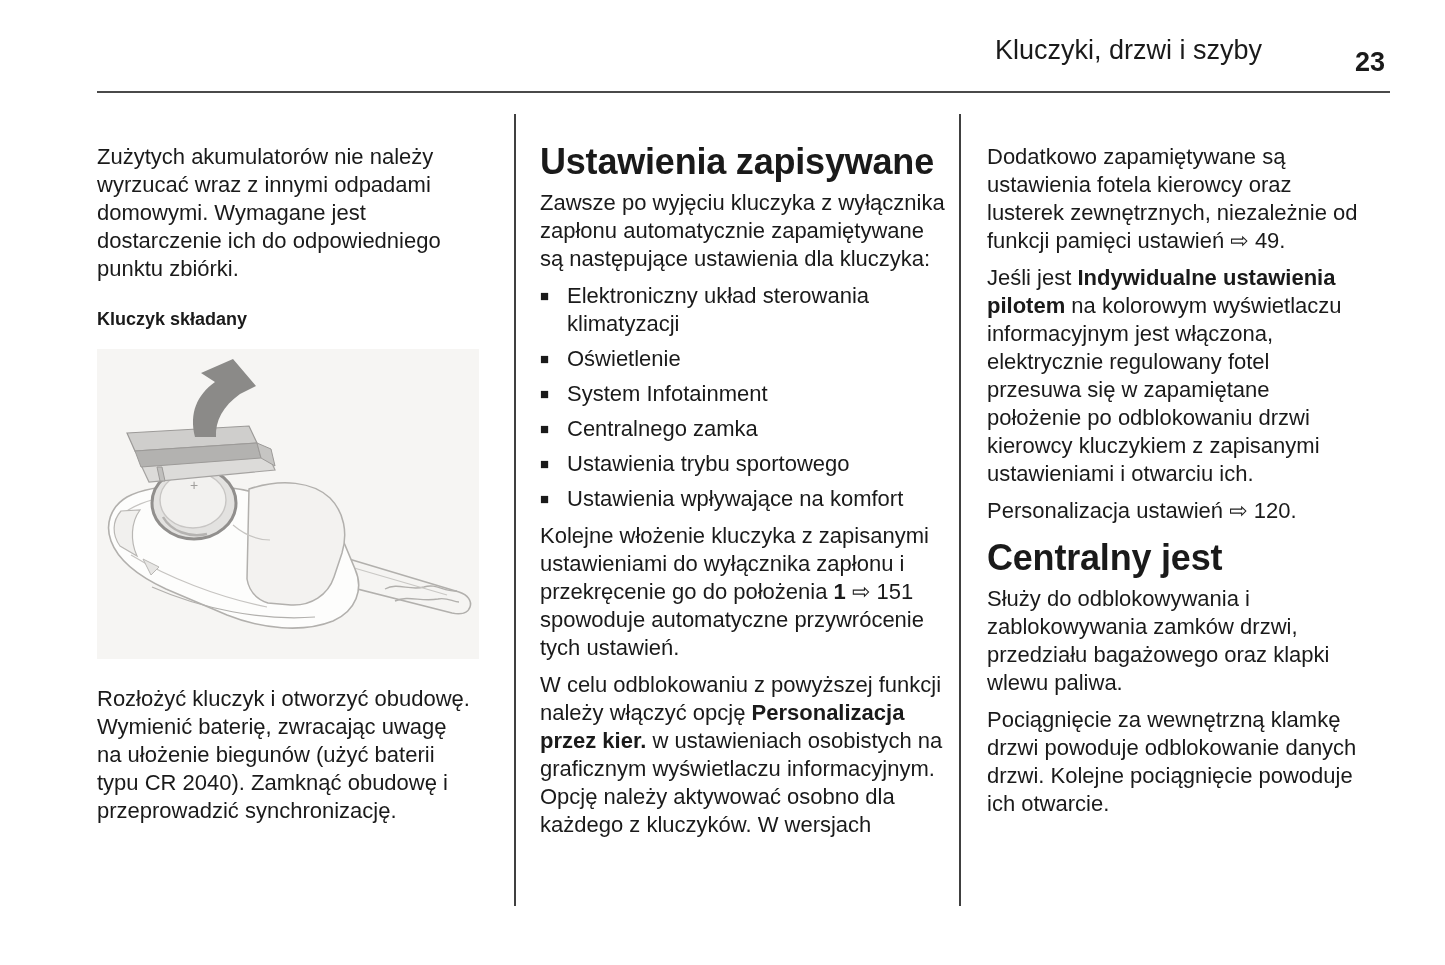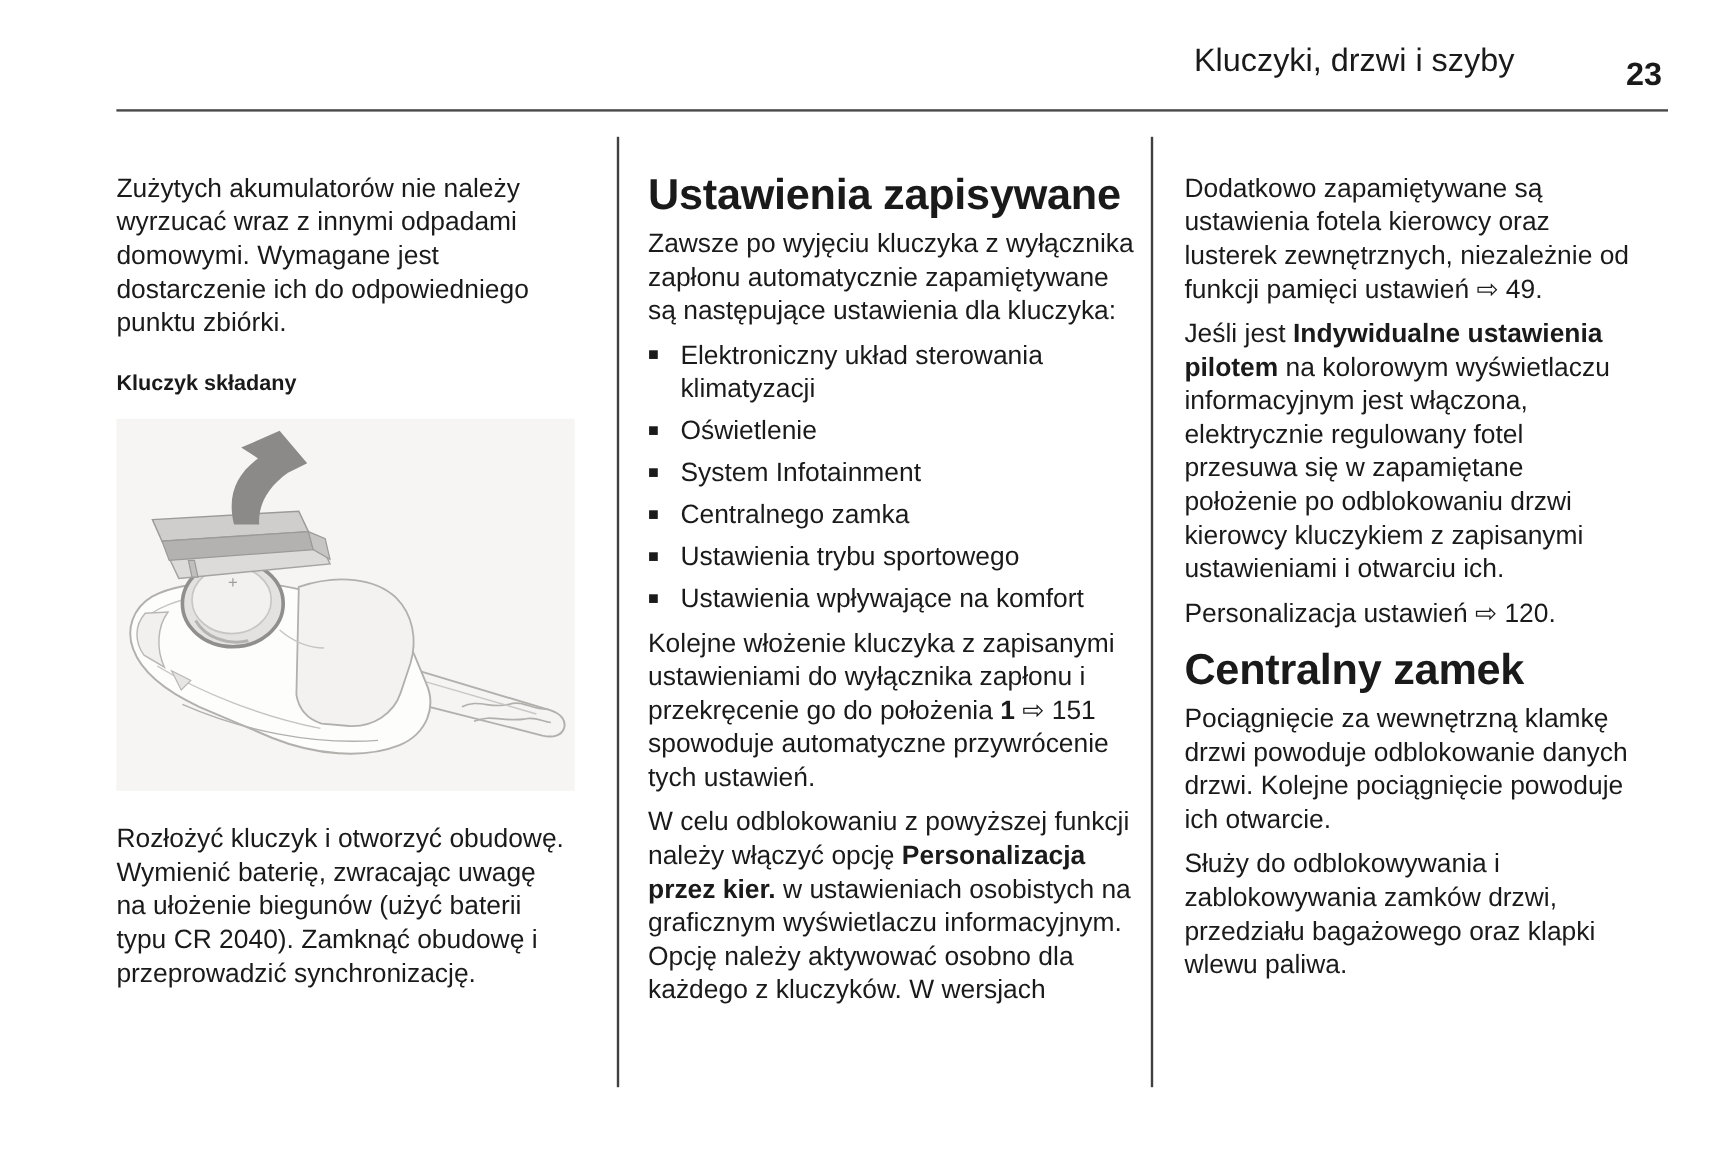--- a/index.html
+++ b/index.html
@@ -161,18 +161,18 @@
     <p><span>Kolejne włożenie kluczyka z zapisanymi ustawieniami do wyłącznika zapłonu i przekręcenie go do położenia </span><b>1</b><span> ⇨ 151 spowoduje automatyczne przywrócenie tych ustawień.</span></p>
 
     <p><span>W celu odblokowaniu z powyższej funkcji należy włączyć opcję </span><b>Personalizacja przez kier.</b><span> w ustawieniach osobistych na graficznym wyświetlaczu informacyjnym. Opcję należy aktywować osobno dla każdego z kluczyków. W wersjach</span></p>
   </div>
 
   <div class="col col-3">
     <p>Dodatkowo zapamiętywane są ustawienia fotela kierowcy oraz lusterek zewnętrznych, niezależnie od funkcji pamięci ustawień ⇨ 49.</p>
     <p><span>Jeśli jest </span><b>Indywidualne ustawienia pilotem</b><span> na kolorowym wyświetlaczu informacyjnym jest włączona, elektrycznie regulowany fotel przesuwa się w zapamiętane położenie po odblokowaniu drzwi kierowcy kluczykiem z zapisanymi ustawieniami i otwarciu ich.</span></p>
     <p>Personalizacja ustawień ⇨ 120.</p>
 
-    <div class="section-heading spaced">Centralny zamek</div>
+    <div class="section-heading spaced">Centralny jest</div>
+    <p>Służy do odblokowywania i zablokowywania zamków drzwi, przedziału bagażowego oraz klapki wlewu paliwa.</p>
     <p>Pociągnięcie za wewnętrzną klamkę drzwi powoduje odblokowanie danych drzwi. Kolejne pociągnięcie powoduje ich otwarcie.</p>
-    <p>Służy do odblokowywania i zablokowywania zamków drzwi, przedziału bagażowego oraz klapki wlewu paliwa.</p>
   </div>
 
 </div>
 
 </body></html>

